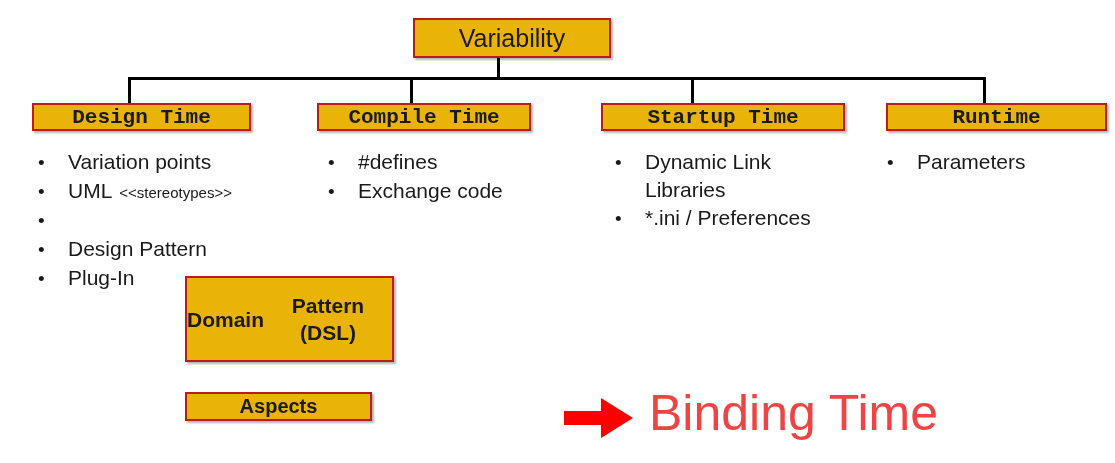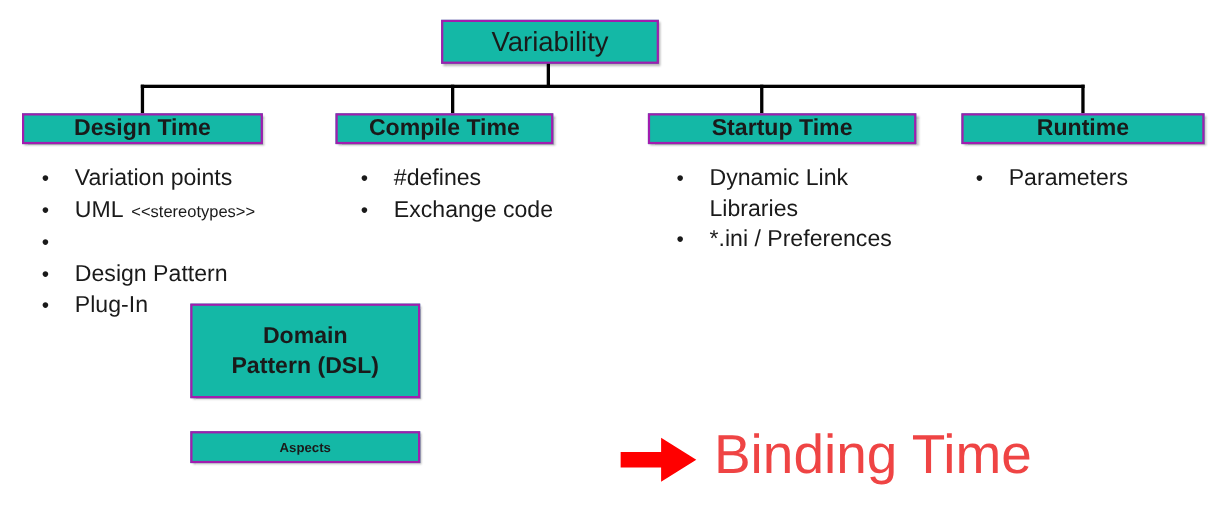--- a/index.html
+++ b/index.html
@@ -1,45 +1,45 @@
 <!DOCTYPE html>
 <html><head>
 <meta charset="utf-8">
 <style>
   html,body{margin:0;padding:0;background:#ffffff;}
   .canvas{
     position:relative;width:1115px;height:463px;background:#ffffff;
     font-family:"Liberation Sans",sans-serif;color:#1a1a1a;overflow:hidden;
   }
   .gbox{
-    position:absolute;background:#14b8a6;border:2px solid #a21caf;
+    position:absolute;background:#eab308;border:2px solid #b91c1c;
     box-shadow:2px 2px 2px rgba(0,0,0,0.30);
     display:flex;align-items:center;justify-content:center;
-    box-sizing:border-box;text-align:center;
+    box-sizing:border-box;text-align:center;margin-left:12px;
   }
   .root-box{left:401px;top:18px;width:198px;height:40px;font-size:25px;}
-  .hdr{height:28px;top:103px;font-weight:bold;font-size:21px;}
+  .hdr{height:28px;top:103px;font-weight:bold;font-size:21px;font-family:Liberation Mono, monospace;}
   .hdr-design{left:20px;width:219px;}
-  .hdr-compile{left:305px;width:198px;}
+  .hdr-compile{left:305px;width:214px;}
   .hdr-startup{left:589px;width:244px;}
   .hdr-runtime{left:874px;width:221px;}
   .cline{position:absolute;background:#000000;}
   .list{position:absolute;list-style:none;margin:0;padding:0;font-size:21px;}
   .list li{display:flex;align-items:baseline;line-height:28px;}
   .bullet{flex:0 0 30px;font-size:19px;}
   .itext{white-space:pre-wrap;}
   .suffix{font-size:15px;margin-left:7px;}
   .list-design{left:38px;top:148px;width:280px;}
   .list-compile{left:328px;top:148px;width:240px;}
   .list-startup{left:615px;top:148px;width:235px;}
   .list-startup .itext{max-width:200px;}
   .list-runtime{left:887px;top:148px;width:210px;}
-  .dsl-box{left:173px;top:276px;width:209px;height:86px;flex-direction:column;
+  .dsl-box{left:173px;top:276px;width:209px;height:86px;flex-direction:row;
            font-weight:bold;font-size:21px;line-height:27px;}
-  .aspects-box{left:173px;top:392px;width:209px;height:29px;font-weight:bold;font-size:12px;}
+  .aspects-box{left:173px;top:392px;width:187px;height:29px;font-weight:bold;font-size:20px;}
   .bind-arrow{position:absolute;left:564px;top:394px;}
   .bind-label{
     position:absolute;left:649px;top:384px;font-size:50px;line-height:58px;
     color:#ef4444;white-space:nowrap;
   }
 </style>
 </head>
 <body>
 
 <div class="canvas">

